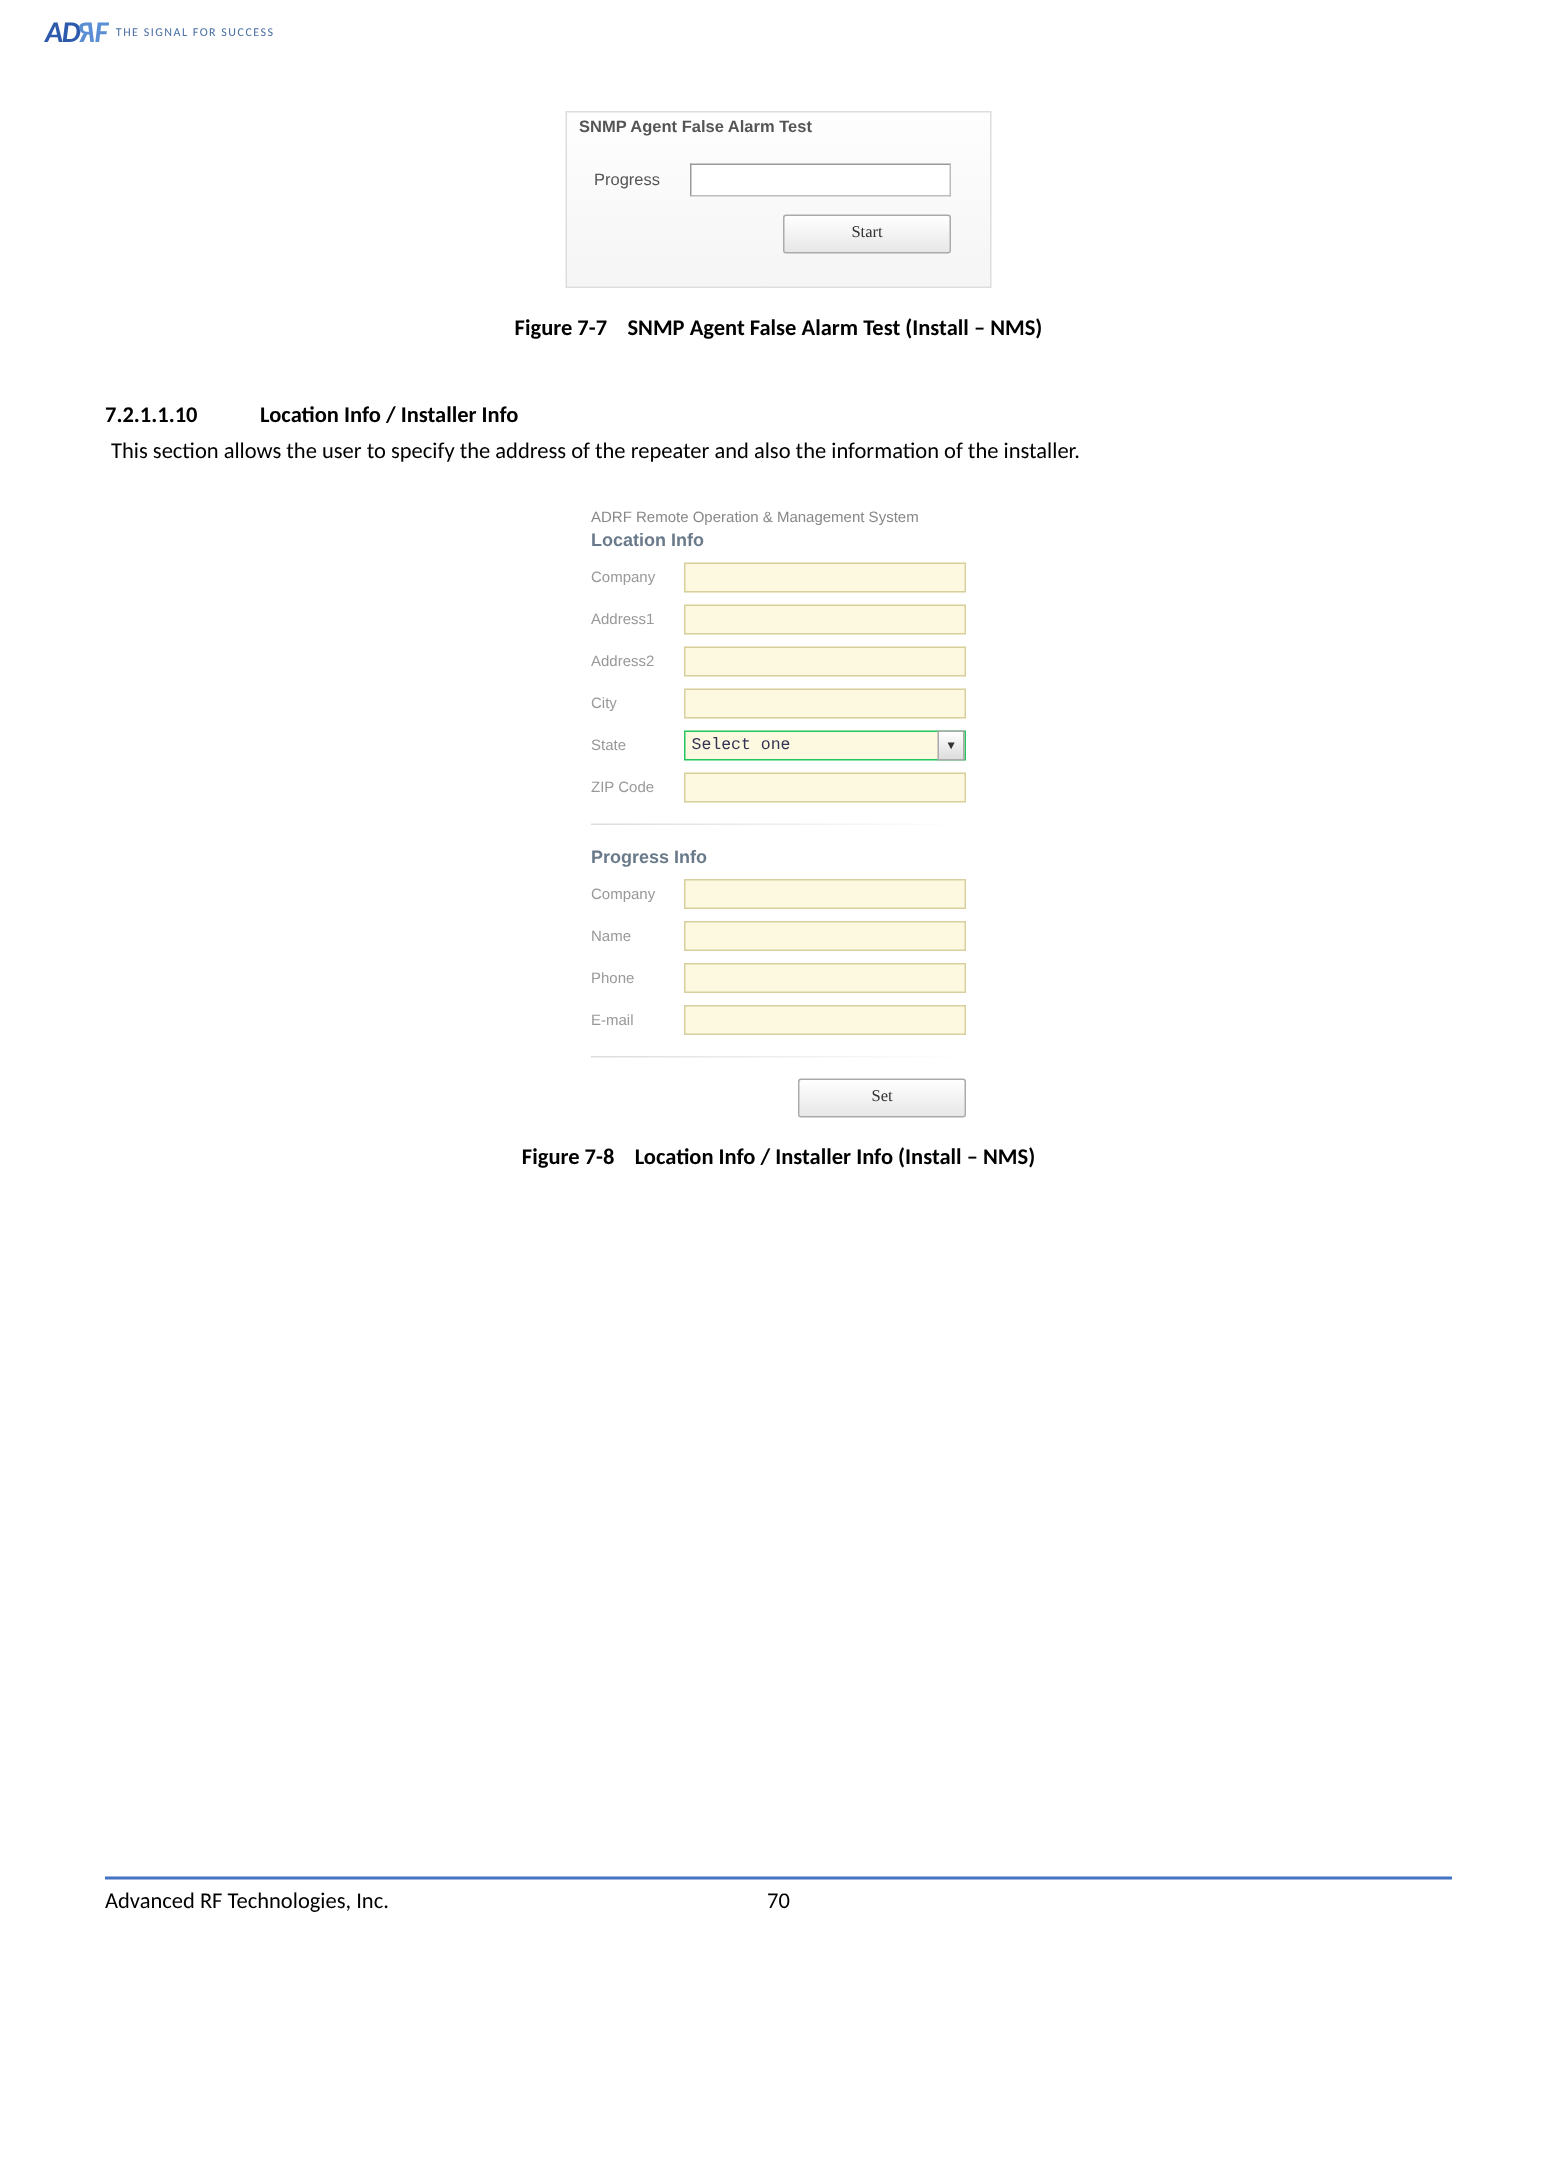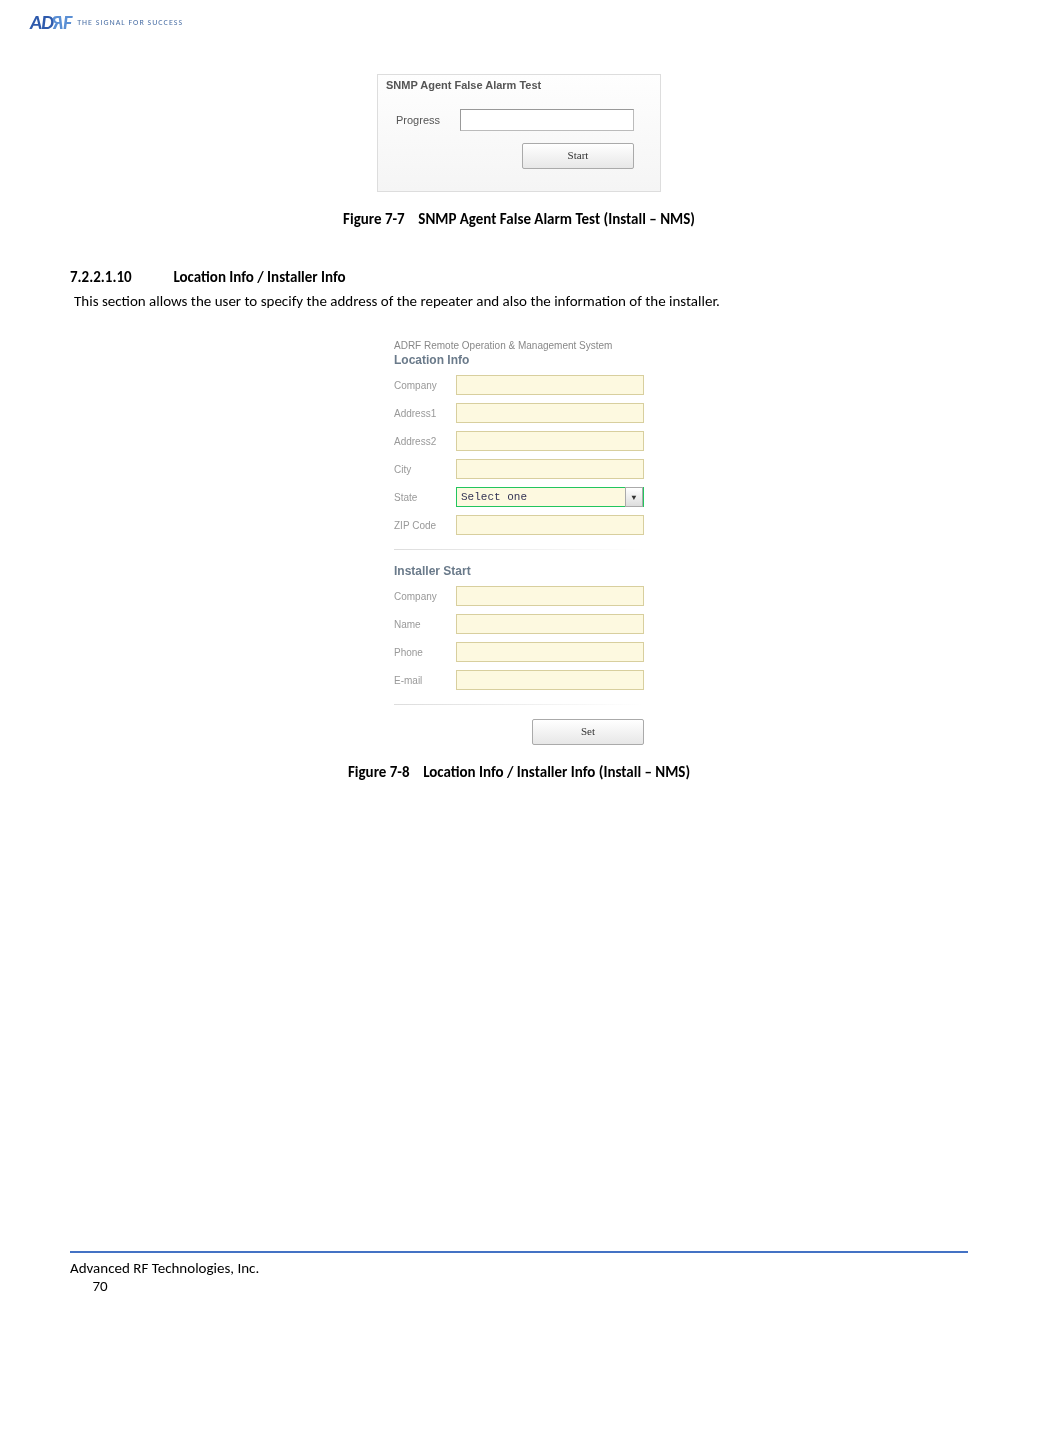--- a/index.html
+++ b/index.html
@@ -226,21 +226,21 @@
           <div class="btn-start">Start</div>
         </div>
       </div>
     </div>
     <div class="caption">
       <span>Figure 7-7</span>&nbsp;&nbsp;&nbsp;&nbsp;<span>SNMP Agent False Alarm Test (Install – NMS)</span>
     </div>
   </div>
 
   <div class="section-heading">
-    <span class="num">7.2.2.1.10</span>
+    <span class="num">7.2.1.1.10</span>
     <span>Location Info / Installer Info</span>
   </div>
   <div class="body-text">This section allows the user to specify the address of the repeater and also the information of the installer.</div>
 
   <div class="figure-block">
     <div class="panel2">
       <div class="panel2-supertitle">ADRF Remote Operation &amp; Management System</div>
       <div class="panel2-title">Location Info</div>
 
       <div class="frow">
@@ -266,21 +266,21 @@
           <span class="select-arrow">▼</span>
         </div>
       </div>
       <div class="frow">
         <div class="flabel">ZIP Code</div>
         <div class="finput"></div>
       </div>
 
       <div class="hr"></div>
 
-      <div class="panel2-title">Installer Start</div>
+      <div class="panel2-title">Progress Info</div>
 
       <div class="frow">
         <div class="flabel">Company</div>
         <div class="finput"></div>
       </div>
       <div class="frow">
         <div class="flabel">Name</div>
         <div class="finput"></div>
       </div>
       <div class="frow">
@@ -300,21 +300,21 @@
     </div>
 
     <div class="caption">
       <span>Figure 7-8</span>&nbsp;&nbsp;&nbsp;&nbsp;<span>Location Info / Installer Info (Install – NMS)</span>
     </div>
   </div>
 
   <div class="footer">
     <div style="width:100%">
       <div class="footer-rule"></div>
-      <div style="display:flex;flex-direction:column;">
+      <div style="display:flex;">
         <div class="footer-left">Advanced RF Technologies, Inc.</div>
         <div class="footer-center">70</div>
         <div class="footer-right"></div>
       </div>
     </div>
   </div>
 
 </div>
 
 </body></html>

